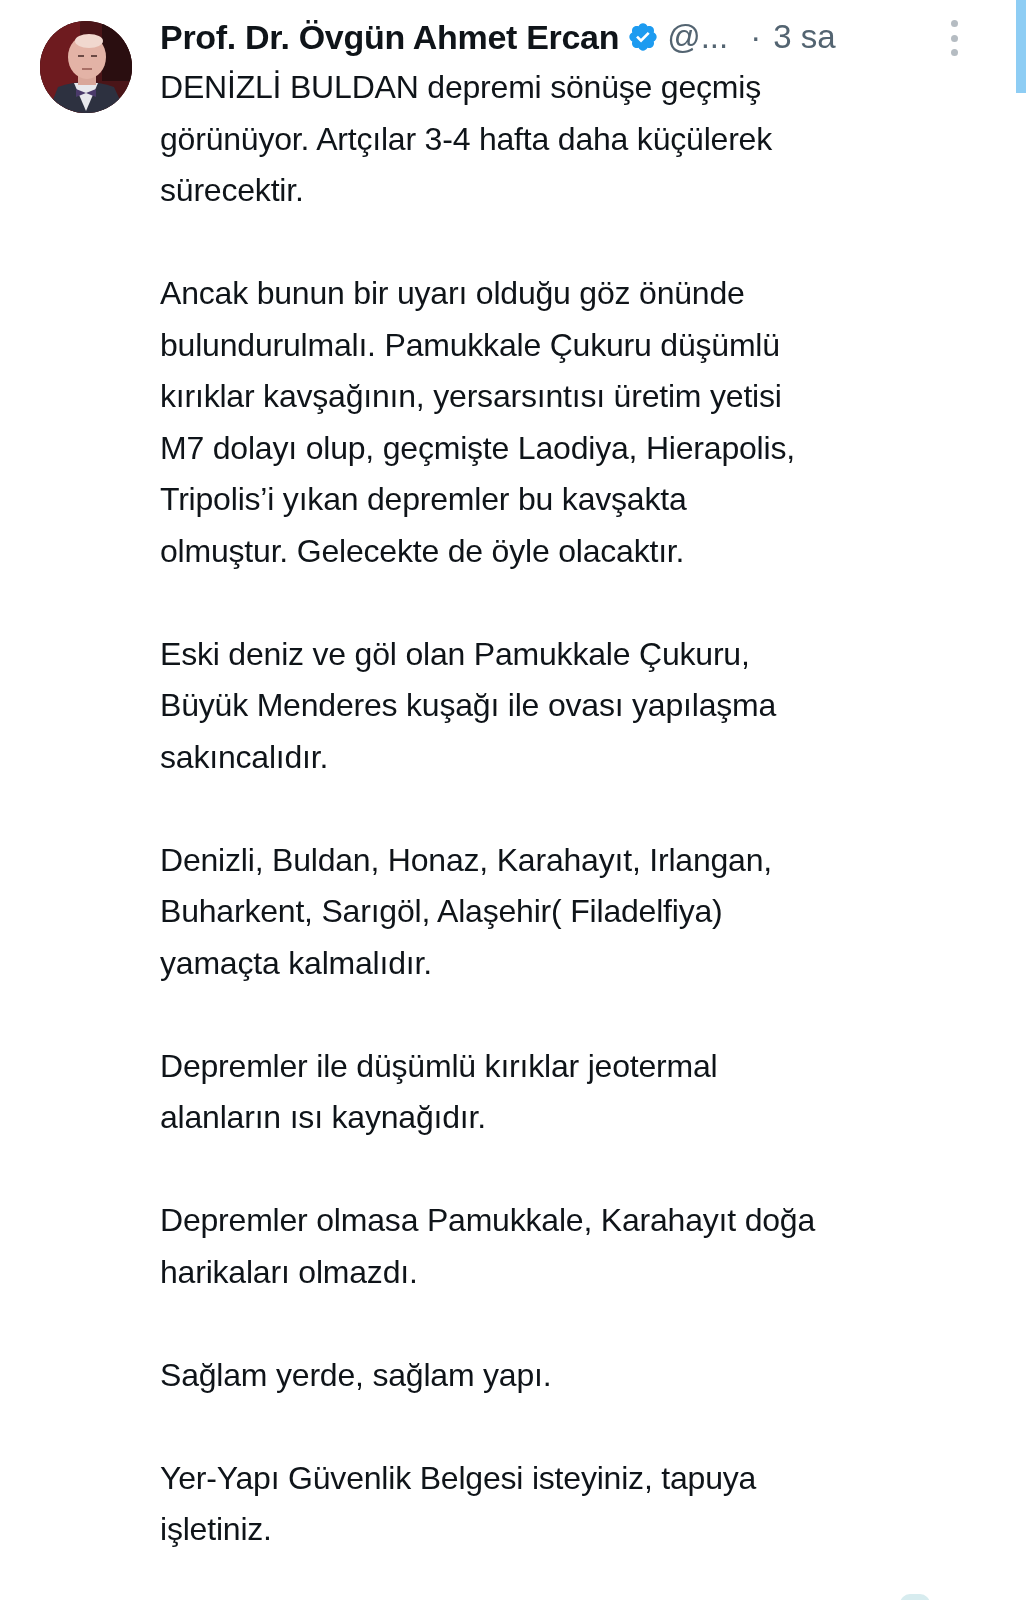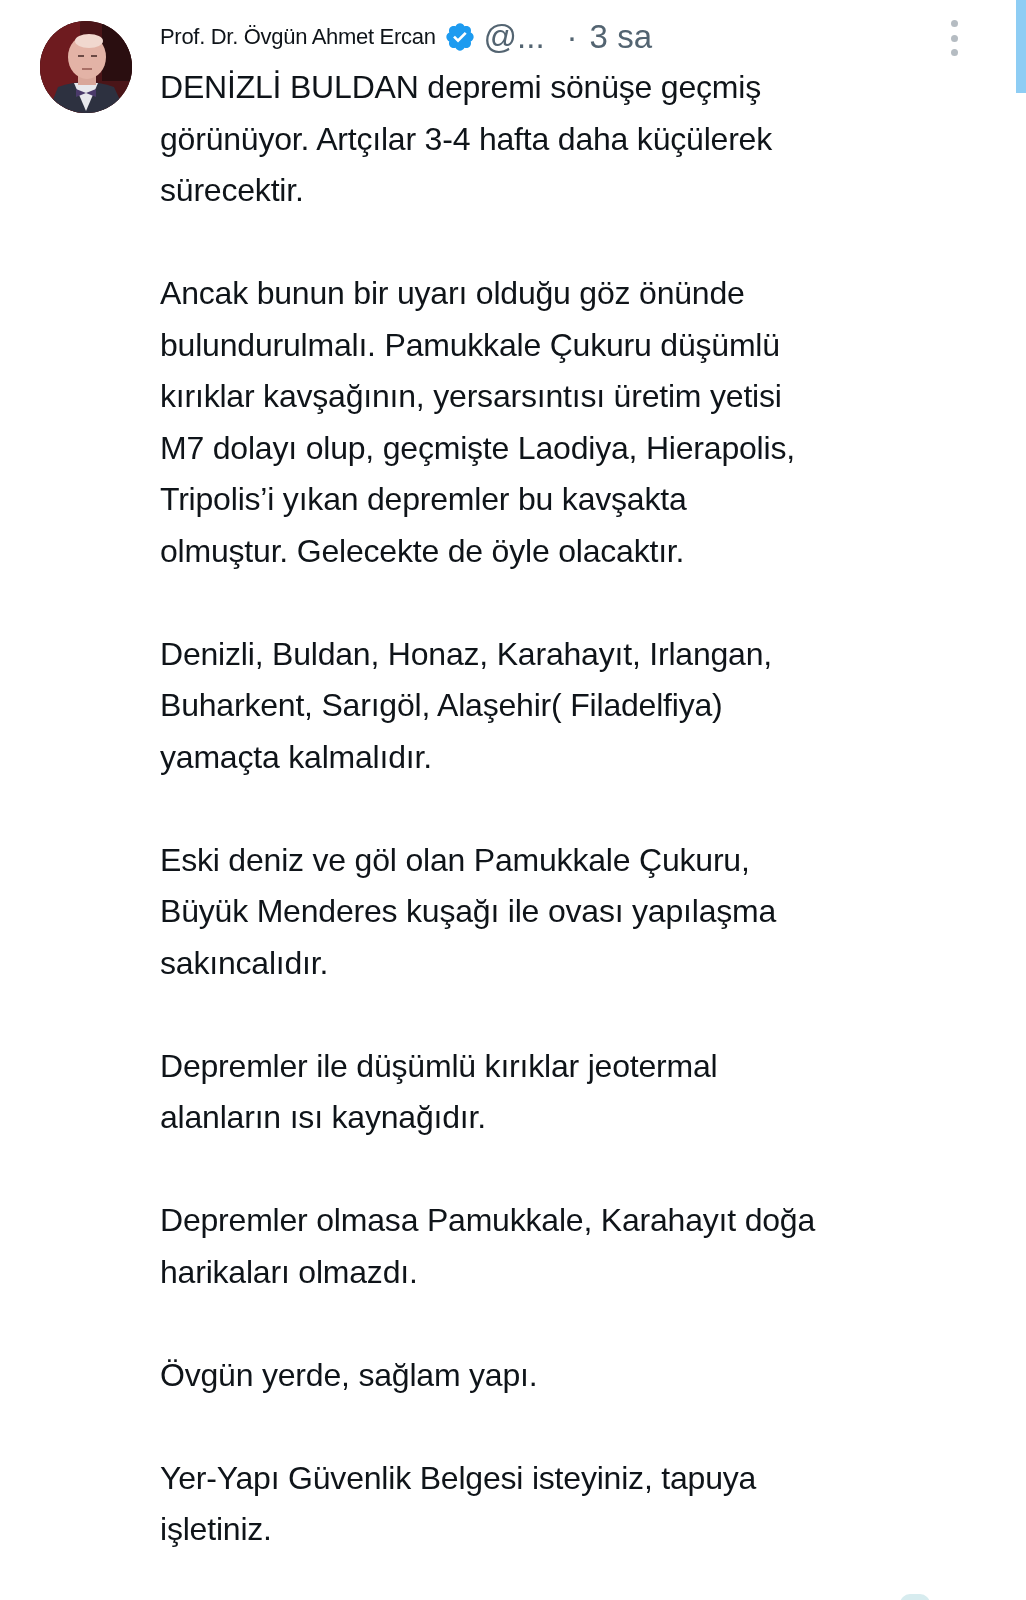--- a/index.html
+++ b/index.html
@@ -29,22 +29,22 @@
   .header {
     position: absolute;
     left: 160px;
     top: 12px;
     height: 50px;
     display: flex;
     align-items: center;
     white-space: nowrap;
   }
   .name {
-    font-size: 22px;
-    font-weight: normal;
+    font-size: 34px;
+    font-weight: bold;
     color: #0f1419;
     letter-spacing: -0.3px;
     text-align: right;
   }
   .verified {
     margin-left: 8px;
     width: 32px;
     height: 32px;
     display: inline-block;
   }
@@ -167,28 +167,28 @@
 <div class="body">
   <p class="para">DENİZLİ BULDAN depremi sönüşe geçmiş
 görünüyor. Artçılar 3-4 hafta daha küçülerek
 sürecektir.</p>
   <p class="para">Ancak bunun bir uyarı olduğu göz önünde
 bulundurulmalı. Pamukkale Çukuru düşümlü
 kırıklar kavşağının, yersarsıntısı üretim yetisi
 M7 dolayı olup, geçmişte Laodiya, Hierapolis,
 Tripolis’i yıkan depremler bu kavşakta
 olmuştur. Gelecekte de öyle olacaktır.</p>
+  <p class="para">Eski deniz ve göl olan Pamukkale Çukuru,
+Büyük Menderes kuşağı ile ovası yapılaşma
+sakıncalıdır.</p>
   <p class="para">Denizli, Buldan, Honaz, Karahayıt, Irlangan,
 Buharkent, Sarıgöl, Alaşehir( Filadelfiya)
 yamaçta kalmalıdır.</p>
-  <p class="para">Eski deniz ve göl olan Pamukkale Çukuru,
-Büyük Menderes kuşağı ile ovası yapılaşma
-sakıncalıdır.</p>
   <p class="para">Depremler ile düşümlü kırıklar jeotermal
 alanların ısı kaynağıdır.</p>
   <p class="para">Depremler olmasa Pamukkale, Karahayıt doğa
 harikaları olmazdı.</p>
-  <p class="para">Övgün yerde, sağlam yapı.</p>
+  <p class="para">Sağlam yerde, sağlam yapı.</p>
   <p class="para">Yer-Yapı Güvenlik Belgesi isteyiniz, tapuya
 işletiniz.</p>
 </div>
 
 <div class="bottom-peek"></div>
 
 </body></html>

